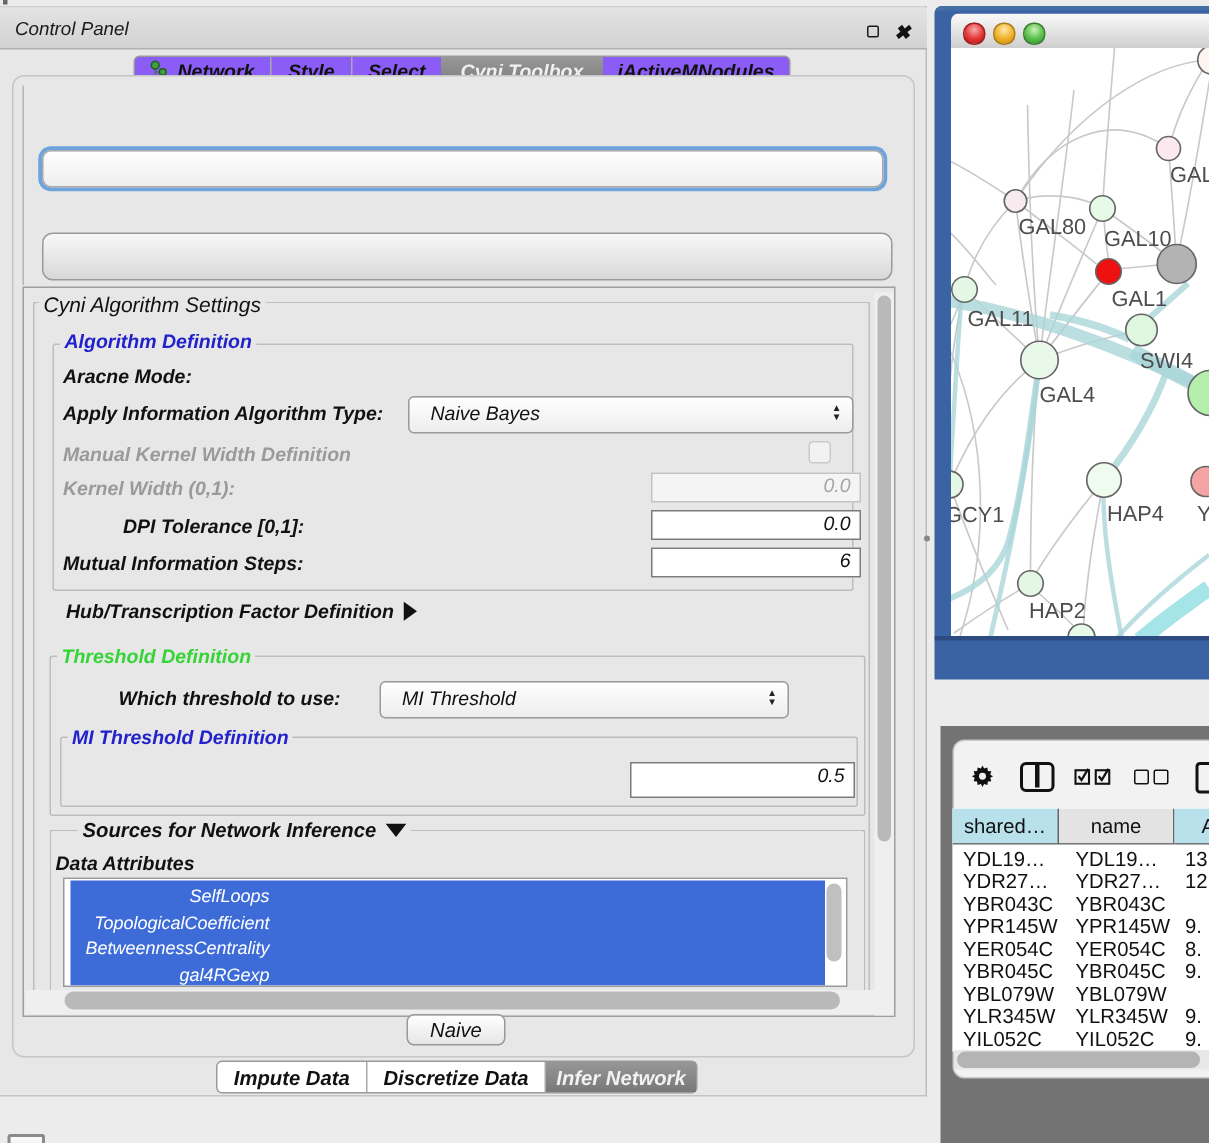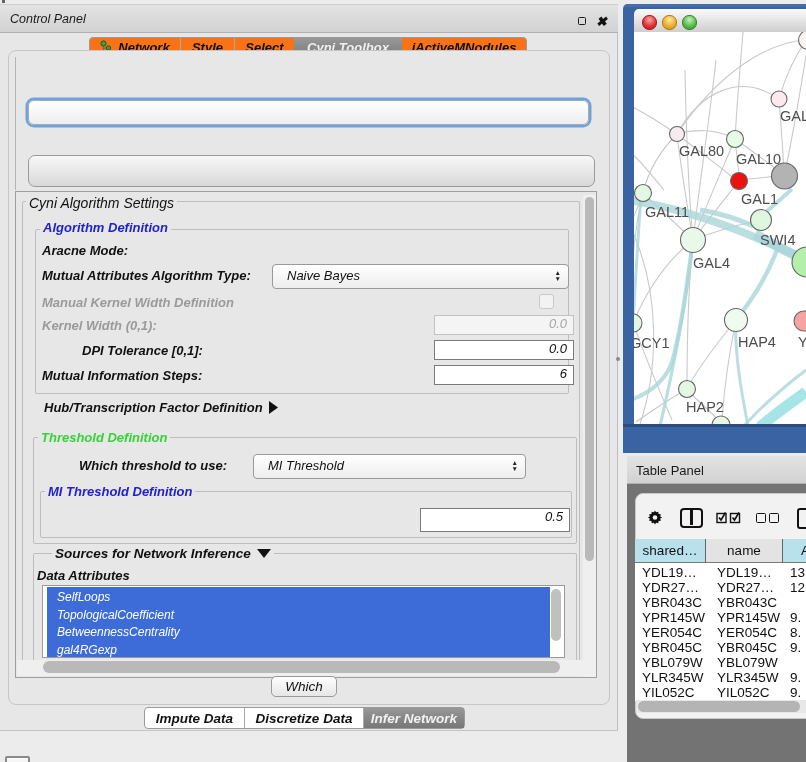--- a/index.html
+++ b/index.html
@@ -27,21 +27,21 @@
 <div class="abs" style="left:2px;top:0;width:3px;height:3px;background:#666;"></div>
 
 <div class="abs" id="cpwin" style="left:0;top:4px;width:618px;height:727px;background:#e7e7e7;border-right:1px solid #bdbdbd;border-top:1px solid #cfcfcf;border-bottom:1px solid #c4c4c4;box-sizing:border-box;font-style:italic;">
 
   <div class="abs" style="left:0;top:0;width:618px;height:28px;background:linear-gradient(#e3e3e3,#d2d2d2);border-bottom:1px solid #b1b1b1;box-sizing:border-box;">
     <div class="abs" style="left:10px;top:7px;font-size:12.5px;color:#1a1a1a;">Control Panel</div>
     <div class="abs" style="left:578px;top:12px;width:8px;height:8px;border:1.8px solid #1a1a1a;border-radius:1.5px;box-sizing:border-box;"></div>
     <div class="abs" style="left:596px;top:11px;font-size:13px;font-weight:bold;color:#111;line-height:11px;">✖</div>
   </div>
 
-  <div class="abs" style="left:89px;top:32px;width:438px;height:21px;background:#f97316;border:1px solid #9a9a9a;border-radius:4px;box-sizing:border-box;display:flex;font-size:13px;font-weight:bold;">
+  <div class="abs" style="left:89px;top:32px;width:438px;height:21px;background:#8b5cf6;border:1px solid #9a9a9a;border-radius:4px;box-sizing:border-box;display:flex;font-size:13px;font-weight:bold;">
     <div style="width:90px;border-right:1px solid #aaa;display:flex;align-items:center;justify-content:center;color:#111;">
       <svg width="13" height="15" viewBox="0 0 13 15" style="margin-right:5px;">
         <path d="M3.5 5 V12 H7" fill="none" stroke="#5a6b7a" stroke-width="1.2"></path>
         <path d="M3.5 8 H7" fill="none" stroke="#5a6b7a" stroke-width="1.2"></path>
         <circle cx="3.5" cy="3.5" r="2.6" fill="#3f9e3f" stroke="#1e5c1e" stroke-width="1"></circle>
         <circle cx="8.5" cy="8" r="2.2" fill="#3f9e3f" stroke="#1e5c1e" stroke-width="1"></circle>
         <circle cx="8.5" cy="12.5" r="2.2" fill="#3f9e3f" stroke="#1e5c1e" stroke-width="1"></circle>
       </svg>Network</div>
     <div style="width:53px;border-right:1px solid #aaa;display:flex;align-items:center;justify-content:center;color:#111;">Style</div>
     <div style="width:59px;display:flex;align-items:center;justify-content:center;color:#111;">Select</div>
@@ -57,21 +57,21 @@
 
   <div class="abs" style="left:28px;top:150px;width:567px;height:32px;border-radius:7px;background:linear-gradient(#f8f8f8,#d8d8d8);border:1px solid #9a9a9a;box-sizing:border-box;"></div>
 
   <div class="gbox" style="left:22px;top:196px;width:556px;height:464px;border-bottom:none;"></div>
   <div class="gtitle" style="left:26px;top:190px;color:#111;font-size:14px;font-weight:normal;">Cyni Algorithm Settings</div>
 
   <div class="gbox" style="left:35px;top:224px;width:532px;height:163px;"></div>
   <div class="gtitle" style="left:40px;top:215px;color:#2222cc;">Algorithm Definition</div>
 
   <div class="abs lab" style="left:42px;top:238px;">Aracne Mode:</div>
-  <div class="abs lab" style="left:42px;top:263px;">Mutual Attributes Algorithm Type:</div>
+  <div class="abs lab" style="left:42px;top:263px;">Apply Information Algorithm Type:</div>
   <div class="combo" style="left:272px;top:259px;width:295px;height:23px;">
     <span class="ctext">Naive Bayes</span>
         <span class="carr">▲<br>▼</span>
   </div>
   <div class="abs lab dis" style="left:42px;top:290px;">Manual Kernel Width Definition</div>
   <div class="abs" style="left:539px;top:289px;width:13px;height:13px;background:#f2f2f2;border:1px solid #c9c9c9;border-radius:3px;"></div>
   <div class="abs lab dis" style="left:42px;top:313px;">Kernel Width (0,1):</div>
   <div class="field" style="left:434px;top:310px;width:132px;height:18px;border-color:#c2c2c2;background:#f4f4f4;color:#a5a5a5;">0.0</div>
   <div class="abs lab" style="left:42px;top:338px;padding-left:40px;">DPI Tolerance [0,1]:</div>
   <div class="field" style="left:434px;top:335px;width:132px;height:18px;">0.0</div>
@@ -94,33 +94,33 @@
   <div class="gbox" style="left:40px;top:486px;width:530px;height:45px;"></div>
   <div class="gtitle" style="left:45px;top:479px;color:#2222cc;">MI Threshold Definition</div>
   <div class="field" style="left:420px;top:503px;width:142px;height:22px;">0.5</div>
 
   <div class="gbox" style="left:33px;top:548px;width:542px;height:112px;border-bottom:none;"></div>
   <div class="gtitle" style="left:52px;top:541px;color:#111;font-size:13.5px;">Sources for Network Inference <svg width="14" height="9" viewBox="0 0 14 9" style="margin-left:2px;">
           <path d="M0 0 L14 0 L7 9 Z" fill="#111"></path>
         </svg></div>
   <div class="abs lab" style="left:37px;top:563px;">Data Attributes</div>
 
-  <div class="abs" style="left:42px;top:580px;width:523px;height:73px;background:#fff;border:1px solid #9a9a9a;box-sizing:border-box;overflow:hidden;">
+  <div class="abs" style="left:42px;top:580px;width:523px;height:73px;background:#fff;border:1px solid #9a9a9a;box-sizing:border-box;overflow:hidden;text-align:right;">
     <div style="position:absolute;left:4px;top:1px;width:503px;height:70px;background:#3d6cd8;"></div>
     <div style="position:absolute;left:14px;top:3px;color:#fff;font-size:12px;line-height:17.5px;">SelfLoops<br>TopologicalCoefficient<br>BetweennessCentrality<br>gal4RGexp</div>
     <div style="position:absolute;right:3px;top:3px;width:10px;height:52px;background:#c0c0c0;border-radius:5px;"></div>
   </div>
 
   <div class="abs" style="left:17px;top:655px;width:579px;height:16px;background:#efefef;"></div>
   <div class="abs" style="left:43px;top:656px;width:517px;height:12px;background:#b9b9b9;border-radius:6px;"></div>
 
   <div class="abs" style="left:583px;top:190px;width:13px;height:482px;background:#efefef;"></div>
   <div class="abs" style="left:585px;top:192px;width:9px;height:364px;background:#b9b9b9;border-radius:4.5px;"></div>
 
-  <div class="abs" style="left:271px;top:671px;width:66px;height:21px;background:linear-gradient(#ffffff,#e6e6e6);border:1px solid #999;border-radius:5px;box-sizing:border-box;text-align:center;font-size:13.5px;color:#111;line-height:19px;">Which</div>
+  <div class="abs" style="left:271px;top:671px;width:66px;height:21px;background:linear-gradient(#ffffff,#e6e6e6);border:1px solid #999;border-radius:5px;box-sizing:border-box;text-align:center;font-size:13.5px;color:#111;line-height:19px;">Naive</div>
 
   <div class="abs" style="left:144px;top:702px;width:321px;height:22px;background:#fff;border:1px solid #9a9a9a;border-radius:4px;box-sizing:border-box;display:flex;font-size:13.5px;font-weight:bold;">
     <div style="width:99px;border-right:1px solid #aaa;display:flex;align-items:center;justify-content:center;color:#111;">Impute Data</div>
     <div style="width:118px;border-right:1px solid #aaa;display:flex;align-items:center;justify-content:center;color:#111;">Discretize Data</div>
     <div style="flex:1;background:linear-gradient(#979797,#787878);display:flex;align-items:center;justify-content:center;color:#f2f2f2;font-weight:bold;">Infer Network</div>
   </div>
 </div>
 
 
 <div class="abs" style="left:15px;top:57px;width:1px;height:133px;background:#b5b5b5;"></div>
@@ -213,23 +213,20 @@
         <text x="630" y="348">GCY1</text>
         <text x="738" y="347">HAP4</text>
         <text x="798" y="347">Y</text>
         <text x="686" y="412">HAP2</text>
       </g>
     </svg>
   </div>
   <div class="abs" style="left:0;top:420px;width:183px;height:3px;background:#2c4b80;"></div>
 </div>
 
-<div class="abs" style="left:627px;top:456px;width:179px;height:28px;background:linear-gradient(#e3e3e3,#d2d2d2);border-bottom:1px solid #b1b1b1;box-sizing:border-box;">
-  <div class="abs" style="left:9px;top:7px;font-size:13px;color:#1a1a1a;">Table Panel</div>
-</div>
 <div class="abs" style="left:627px;top:484px;width:179px;height:278px;background:#737373;">
   <div class="abs" style="left:8px;top:9px;width:175px;height:226px;background:#f2f2f2;border:1px solid #c8c8c8;border-radius:8px 0 0 8px;box-sizing:border-box;"></div>
 
   <svg class="abs" style="left:20px;top:25px;" width="16" height="17" viewBox="0 0 18 18">
     <path fill="#111" d="M9 1 l1.2 2.2 2.5-.8 .3 2.6 2.6 .3-.8 2.5 2.2 1.2-2.2 1.2 .8 2.5-2.6 .3-.3 2.6-2.5-.8L9 17l-1.2-2.2-2.5 .8-.3-2.6-2.6-.3 .8-2.5L1 9l2.2-1.2-.8-2.5 2.6-.3 .3-2.6 2.5 .8z"></path>
     <circle cx="9" cy="9" r="2.6" fill="#f2f2f2"></circle>
   </svg>
   <div class="abs" style="left:53px;top:24px;width:23px;height:20px;border:2.5px solid #111;border-radius:4px;box-sizing:border-box;">
     <div style="position:absolute;left:8px;top:0;width:2.5px;height:15px;background:#111;"></div>
   </div>

